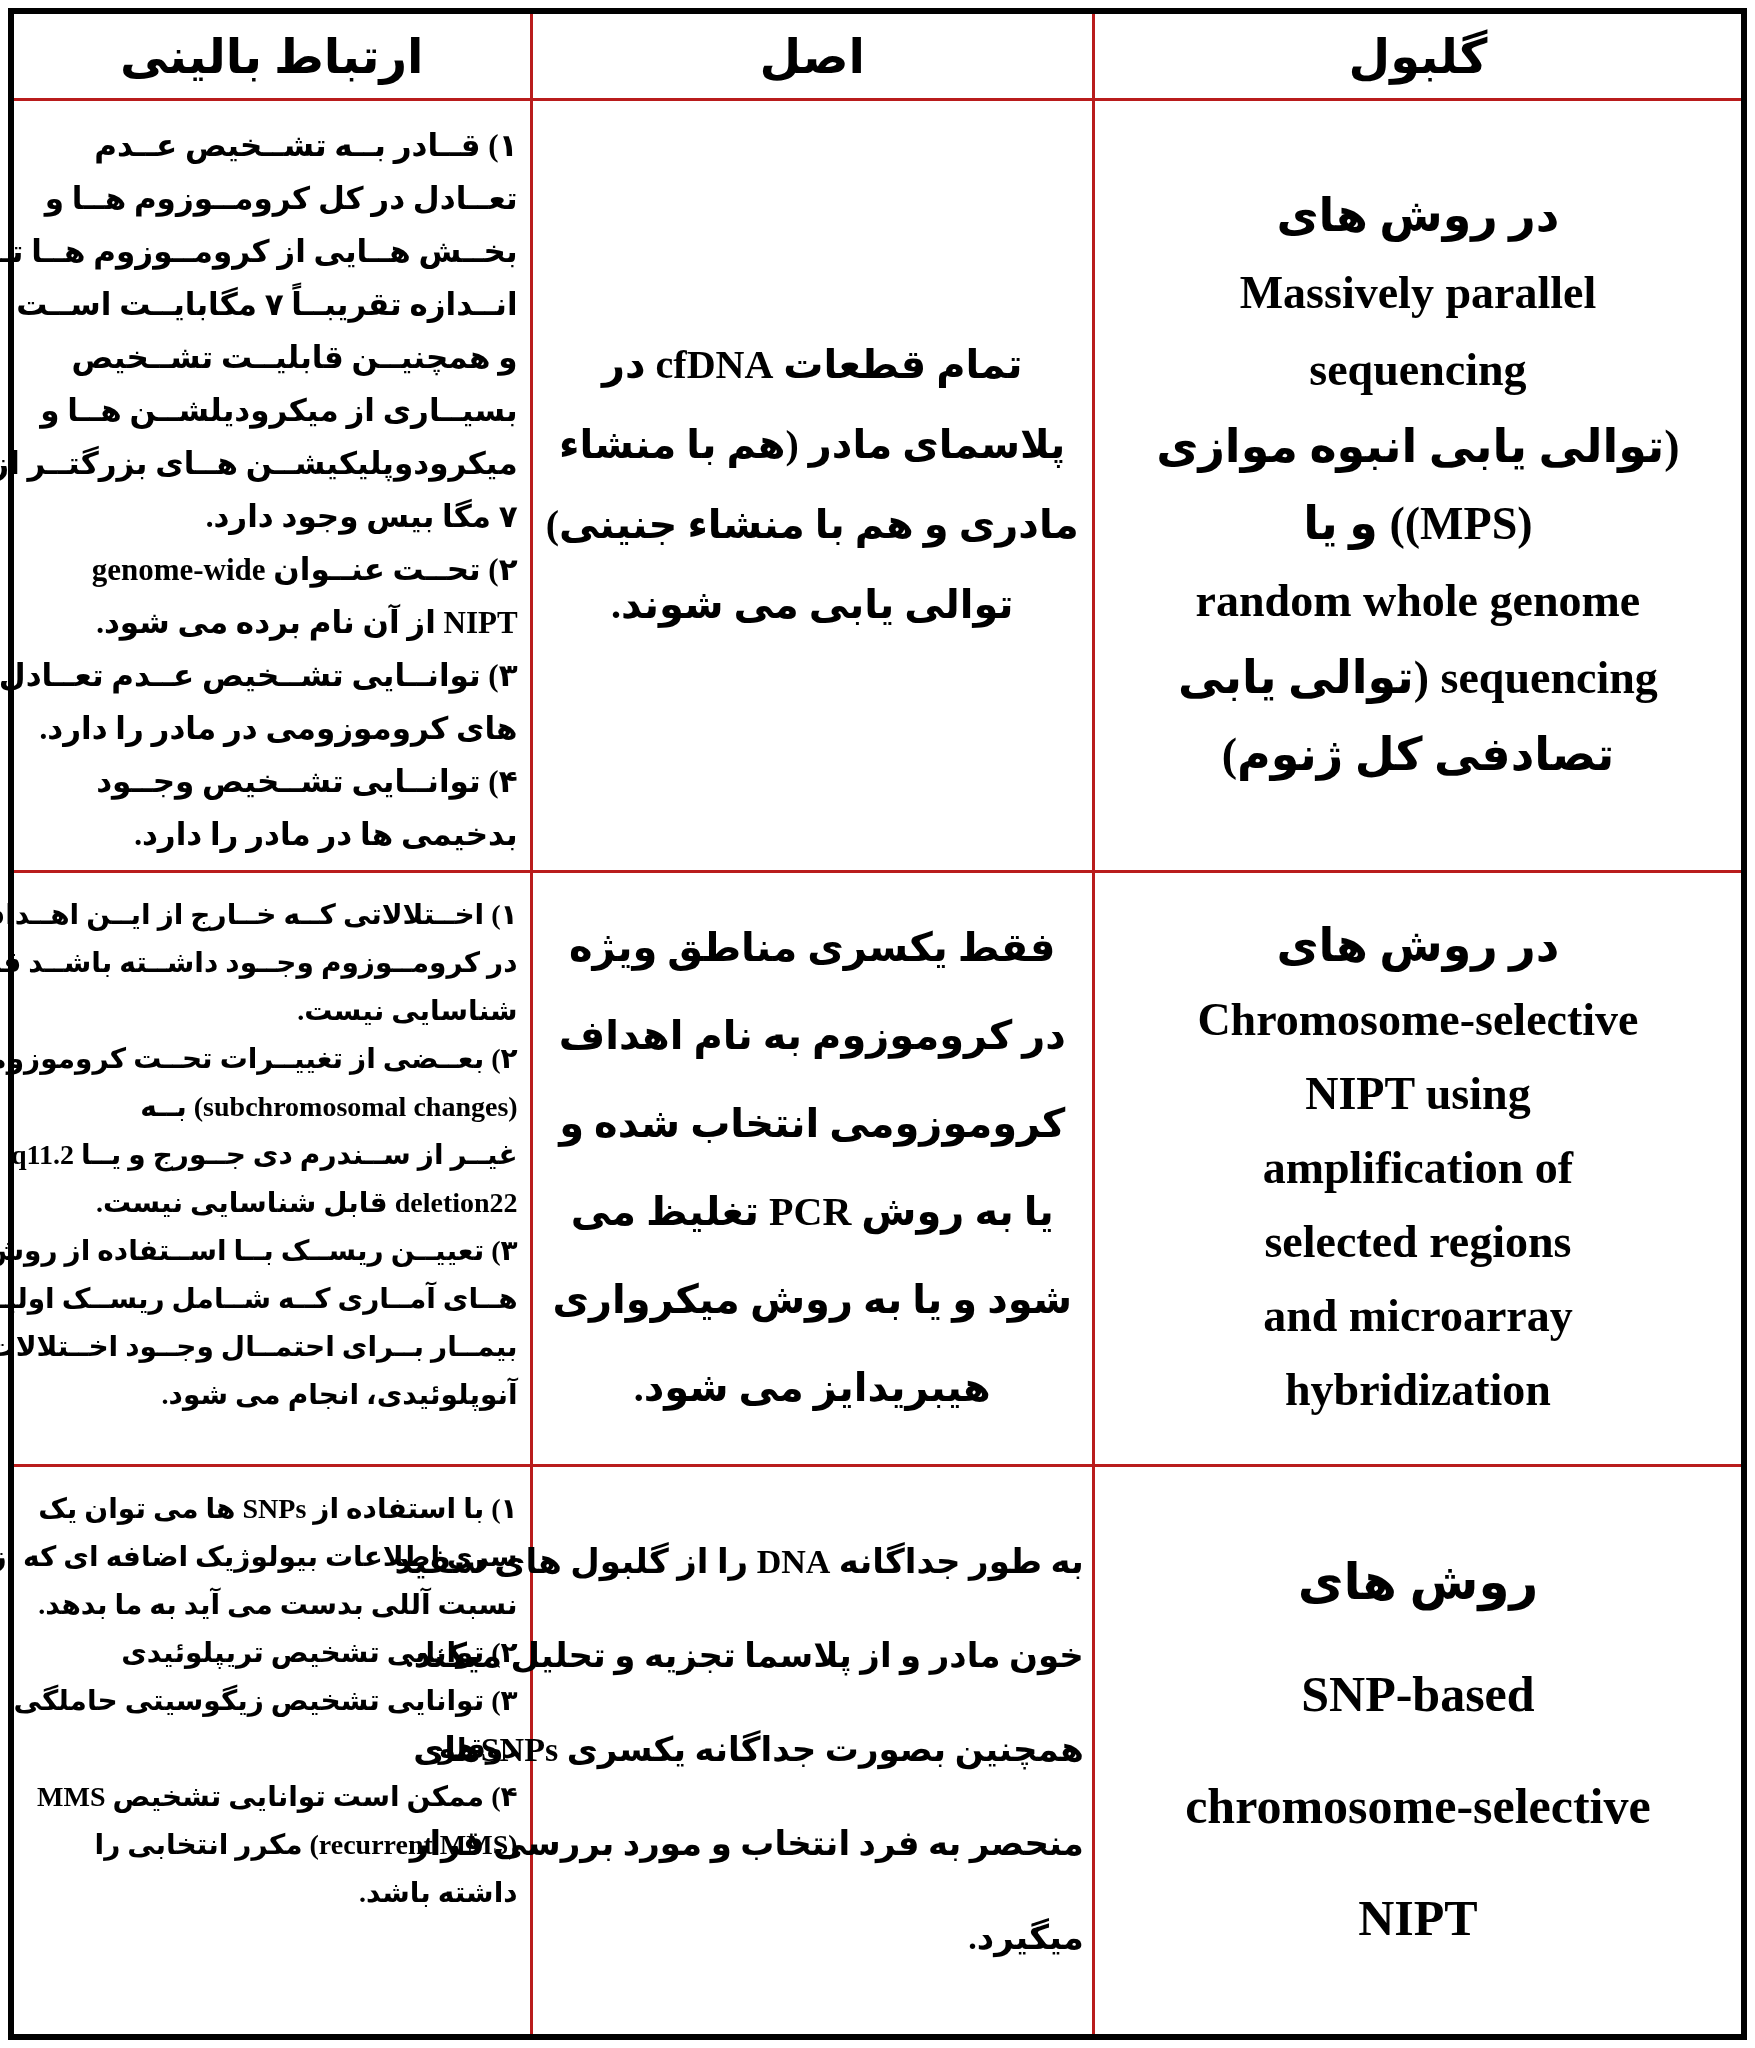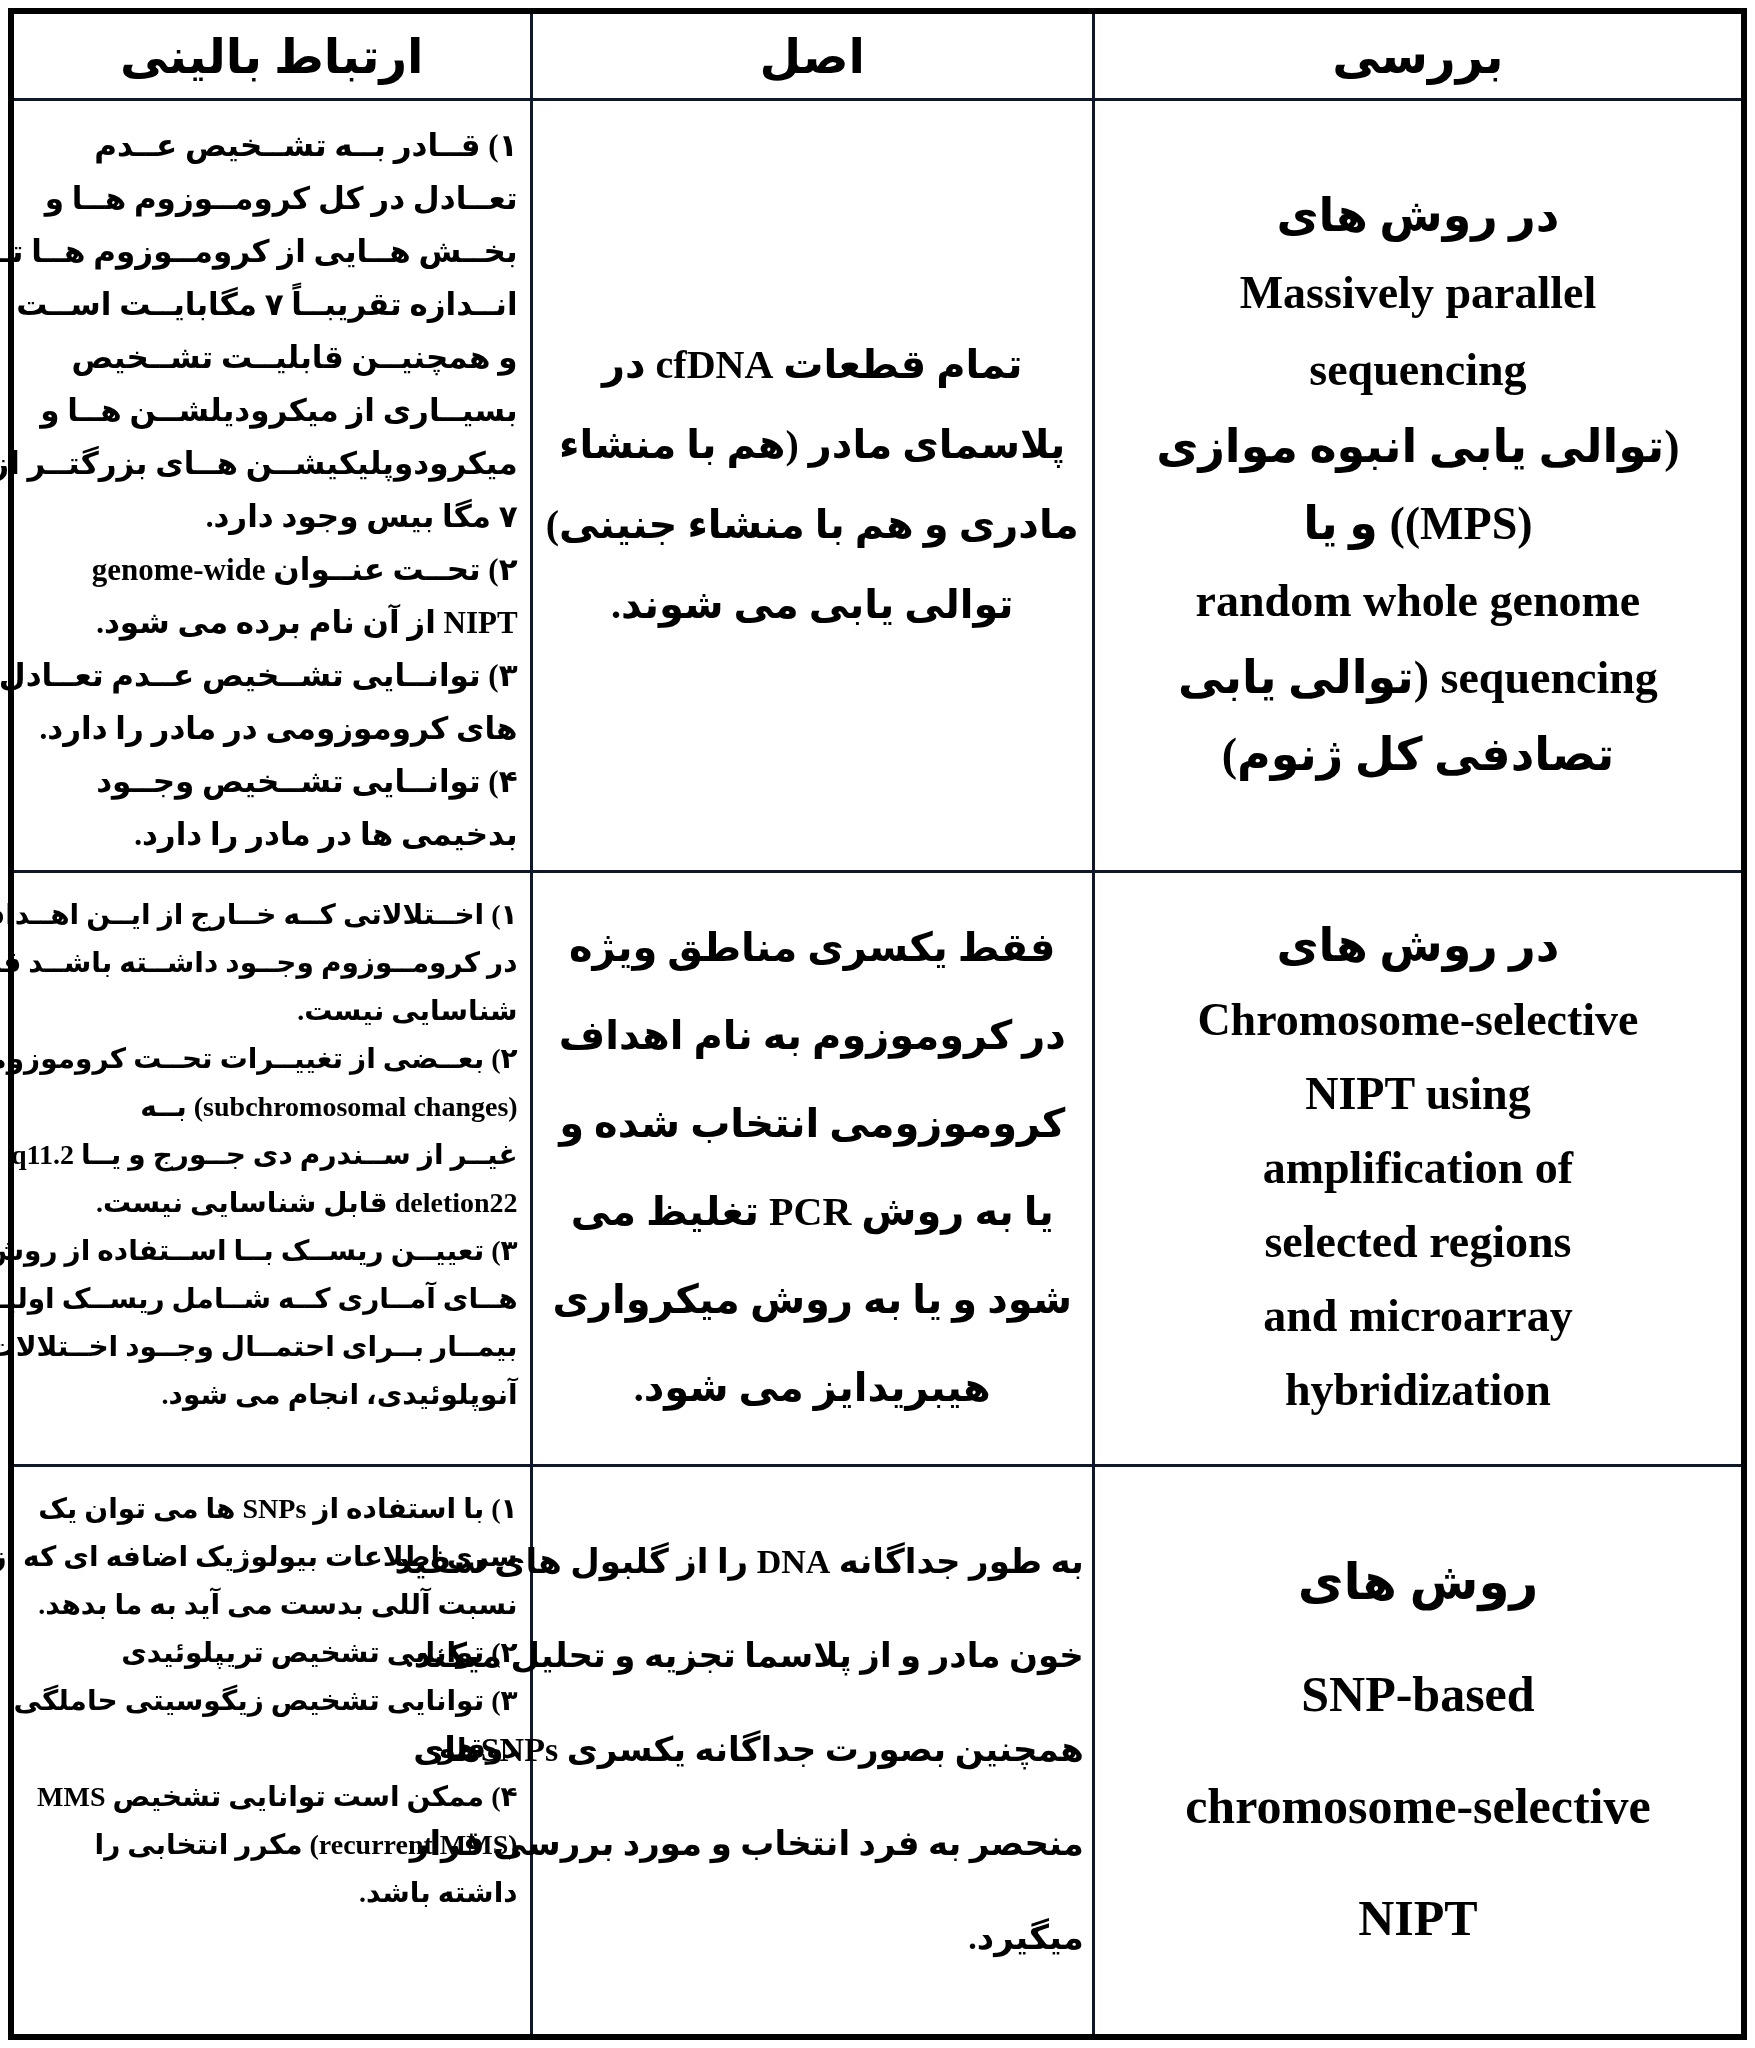--- a/index.html
+++ b/index.html
@@ -8,21 +8,21 @@
   table{
     width:1739px;height:2032px;
     border-collapse:collapse;
     table-layout:fixed;
     direction:rtl;
     border:6px solid #000;
     font-family:"Liberation Serif","DejaVu Sans",sans-serif;
     font-weight:bold;
     color:#000;
   }
-  th,td{border:3px solid #0f172a;box-sizing:border-box;vertical-align:middle;}
+  th,td{border:3px solid #b91c1c;box-sizing:border-box;vertical-align:middle;}
   th.hdr{height:88px;font-size:48px;text-align:center;padding:0;}
   tr.row1{height:772px;}
   tr.row2{height:594px;}
   .cell{padding:16px 10px;}
   .tech,.prin{text-align:center;}
   .tech1{font-size:46px;line-height:77px;}
   .tech2{font-size:46px;line-height:74px;}
   .tech3{font-size:50px;line-height:112px;}
   .prin1{font-size:40px;line-height:80px;}
   .prin2{font-size:40px;line-height:88px;}
@@ -38,21 +38,21 @@
 
 <div class="page">
   <table>
     <colgroup>
       <col style="width:648px">
       <col style="width:560px">
       <col style="width:518px">
     </colgroup>
     <thead>
       <tr>
-        <th class="hdr">بررسی</th>
+        <th class="hdr">گلبول</th>
         <th class="hdr">اصل</th>
         <th class="hdr">ارتباط بالینی</th>
       </tr>
     </thead>
     <tbody>
       <tr class="row1">
         <td class="cell tech tech1">
             <div class="line" dir="rtl">در روش های</div>
             <div class="line" dir="rtl">Massively parallel</div>
             <div class="line" dir="rtl">sequencing</div>

